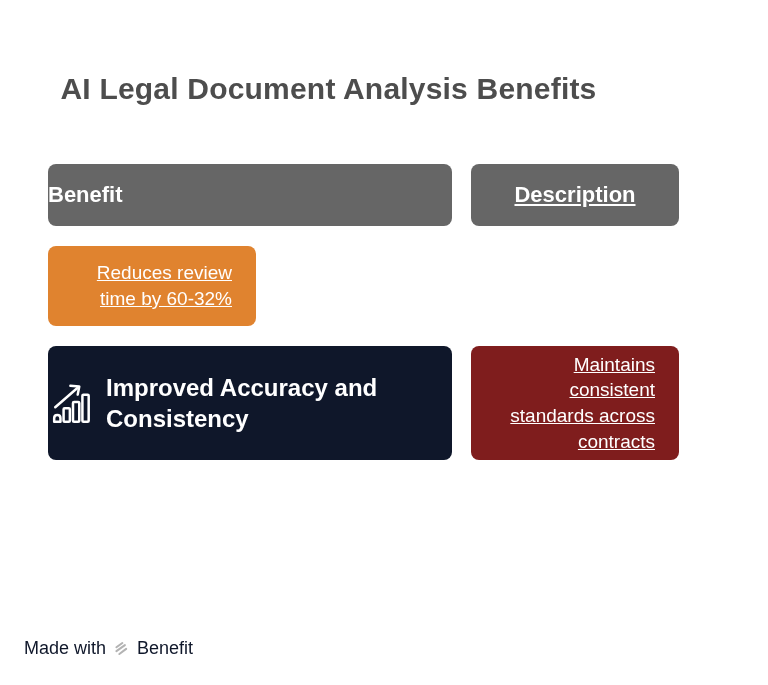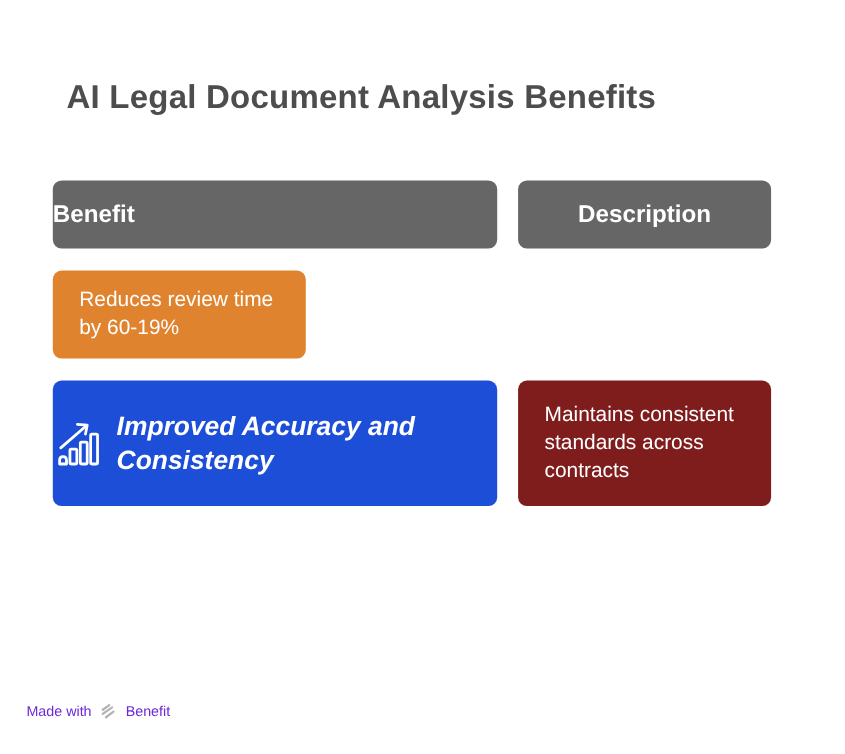--- a/index.html
+++ b/index.html
@@ -11,39 +11,39 @@
     position: absolute; top: 72px; left: 0; width: 657px;
     text-align: center; font-size: 30px; font-weight: bold; color: #4d4d4d;
     letter-spacing: 0.2px;
   }
 
   .benefits-table { position: absolute; left: 48px; top: 164px; width: 669px; }
 
   .t-row { display: flex; column-gap: 19px; margin-bottom: 20px; }
   .cell { border-radius: 8px; color: #ffffff; }
   .cell-left { width: 404px; display: flex; align-items: center; }
-  .cell-right { width: 230px; display: flex; align-items: center; justify-content: center;
-    text-align: left; padding: 0 24px; }
+  .cell-right { width: 208px; display: flex; align-items: center; justify-content: center;
+    text-align: right; padding: 0 24px; text-decoration: underline; }
 
   .header-row .cell { height: 62px; }
   .header-row .cell-left { font-size: 22px; font-weight: bold; }
   .header-row .cell-right { font-size: 22px; font-weight: bold; }
 
   .row-tall .cell { height: 114px; }
   .row-short .cell { height: 80px; }
 
   .icon-box { width: 50px; min-width: 50px; height: 56px; display: flex;
     align-items: center; justify-content: center; margin-right: 8px; }
   .icon-box svg { display: block; }
 
   .benefit-label { font-size: 24px; font-weight: bold; line-height: 1.3; }
   .desc-label { font-size: 19px; line-height: 1.35; }
 
   .footer { position: absolute; left: 24px; top: 638px; display: flex;
-    align-items: center; gap: 7px; color: #6d28d9; font-size: 13px; }
+    align-items: center; gap: 7px; color: #0f172a; font-size: 18px; }
   .footer .napkin-logo { display: flex; align-items: center; }
 </style>
 </head>
 <body>
 
 <div class="stage">
 
   <div class="page-title">AI Legal Document Analysis Benefits</div>
 
   <div class="benefits-table">
@@ -53,26 +53,26 @@
         <span>Benefit</span>
       </div>
       <div class="cell cell-right" style="background-color: rgb(102, 102, 102);">
         <span>Description</span>
       </div>
     </div>
 
 
     <div class="t-row row-short">
       <div class="cell cell-right" style="background-color: rgb(224, 131, 47);">
-        <span class="desc-label">Reduces review time by 60-19%</span>
+        <span class="desc-label">Reduces review time by 60-32%</span>
       </div>
     </div>
 
     <div class="t-row row-tall">
-      <div class="cell cell-left" style="background-color: #1d4ed8; font-style: italic;">
+      <div class="cell cell-left" style="background-color: #0f172a;">
         <span class="icon-box">
           <svg width="46" height="46" viewBox="0 0 44 44" fill="none" stroke="#ffffff" stroke-width="2.4" stroke-linecap="round" stroke-linejoin="round">
             <line x1="5" y1="26" x2="27" y2="7"></line>
             <path d="M19.5 5.5 L28 6.2 L26.5 14"></path>
             <path d="M4 40 L4 36.5 Q4 33.5 7 33.5 Q10 33.5 10 36.5 L10 40 Z"></path>
             <rect x="13" y="27" width="6" height="13" rx="1"></rect>
             <rect x="22" y="21" width="6" height="19" rx="1"></rect>
             <rect x="31" y="14" width="6" height="26" rx="1"></rect>
           </svg>
         </span>

